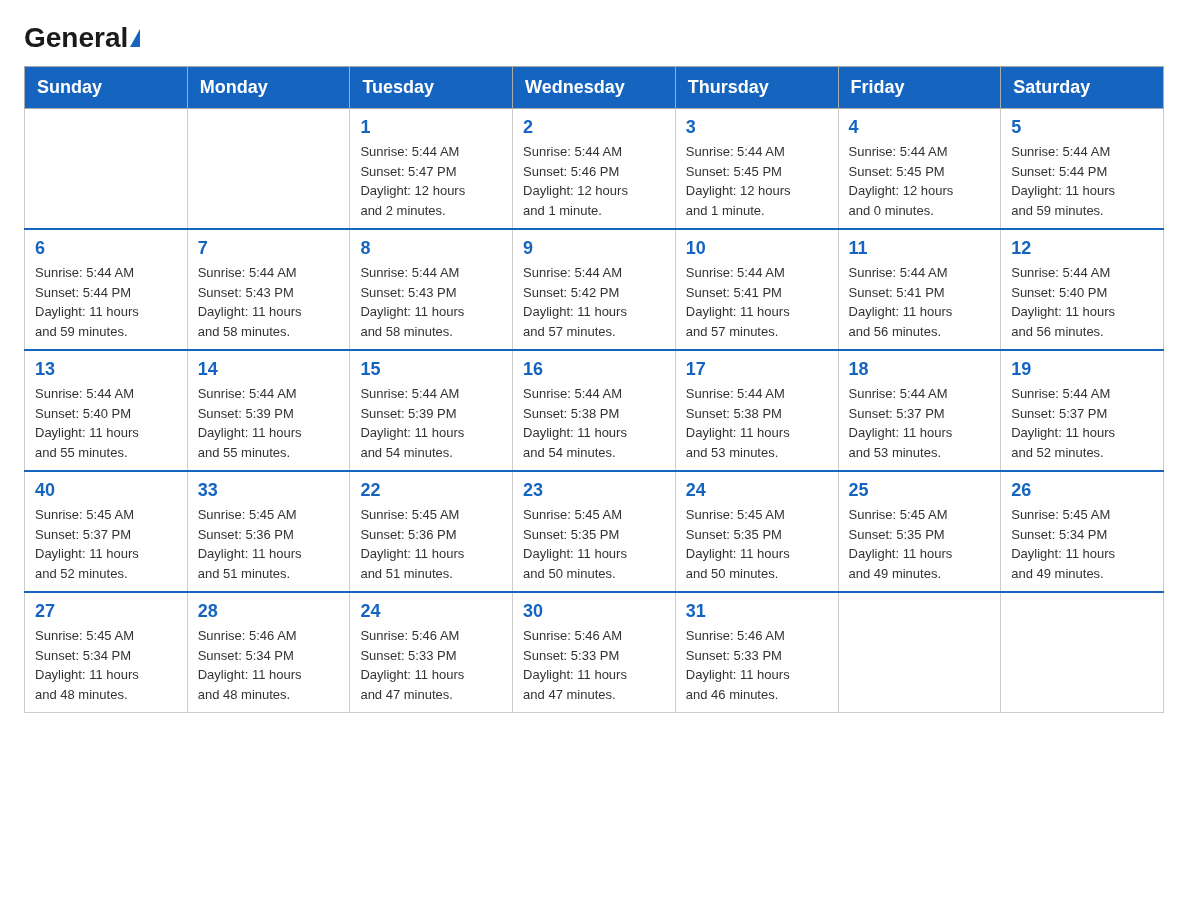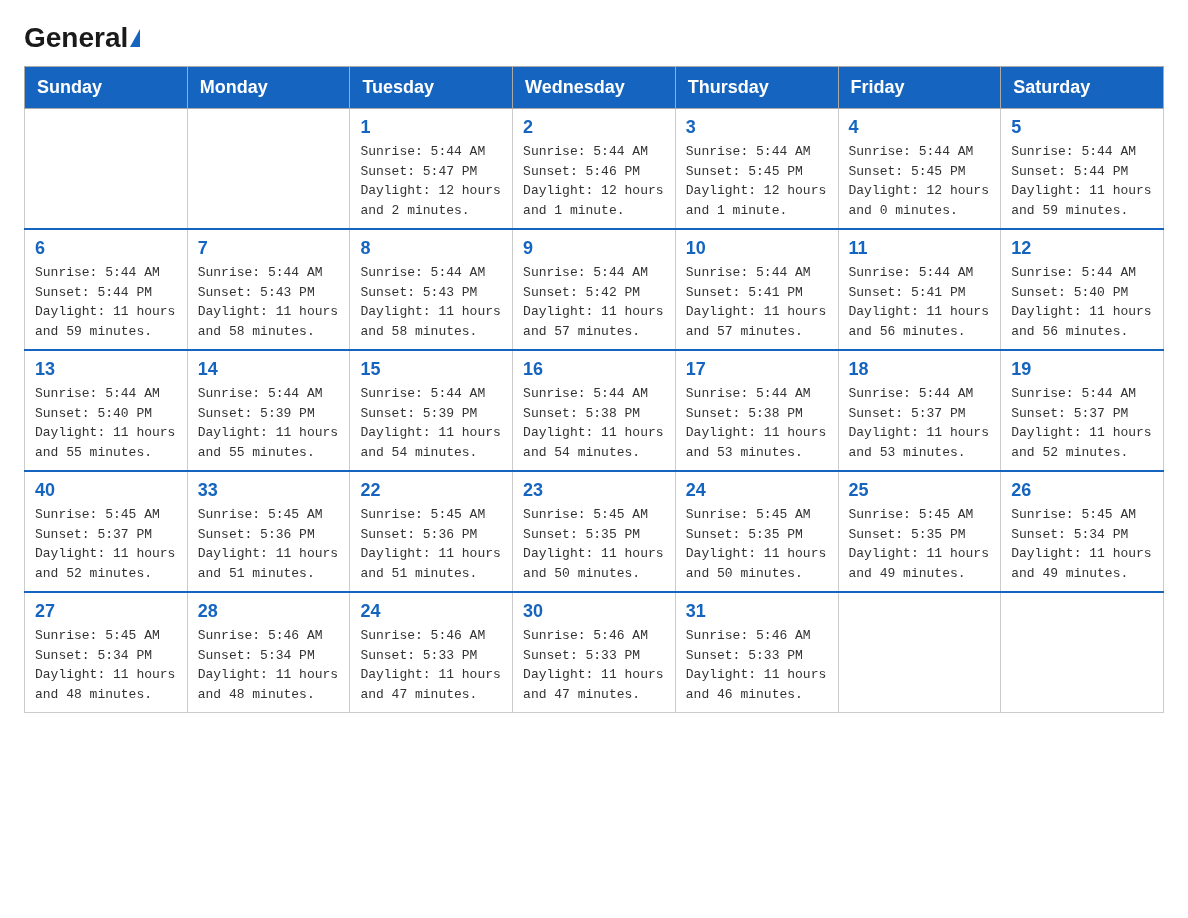--- a/index.html
+++ b/index.html
@@ -79,21 +79,20 @@
     .day-number {
       font-size: 18px;
       font-weight: bold;
       color: #1565c0;
       margin-bottom: 4px;
     }
     .day-info {
       font-size: 13px;
       color: #333;
       line-height: 1.5;
-      font-family: Liberation Mono, monospace;
     }
     .empty-cell {
       background: #fff;
     }
     .row-divider td {
       border-top: 2px solid #1565c0;
     }
   </style>
 </head>
 <body>

